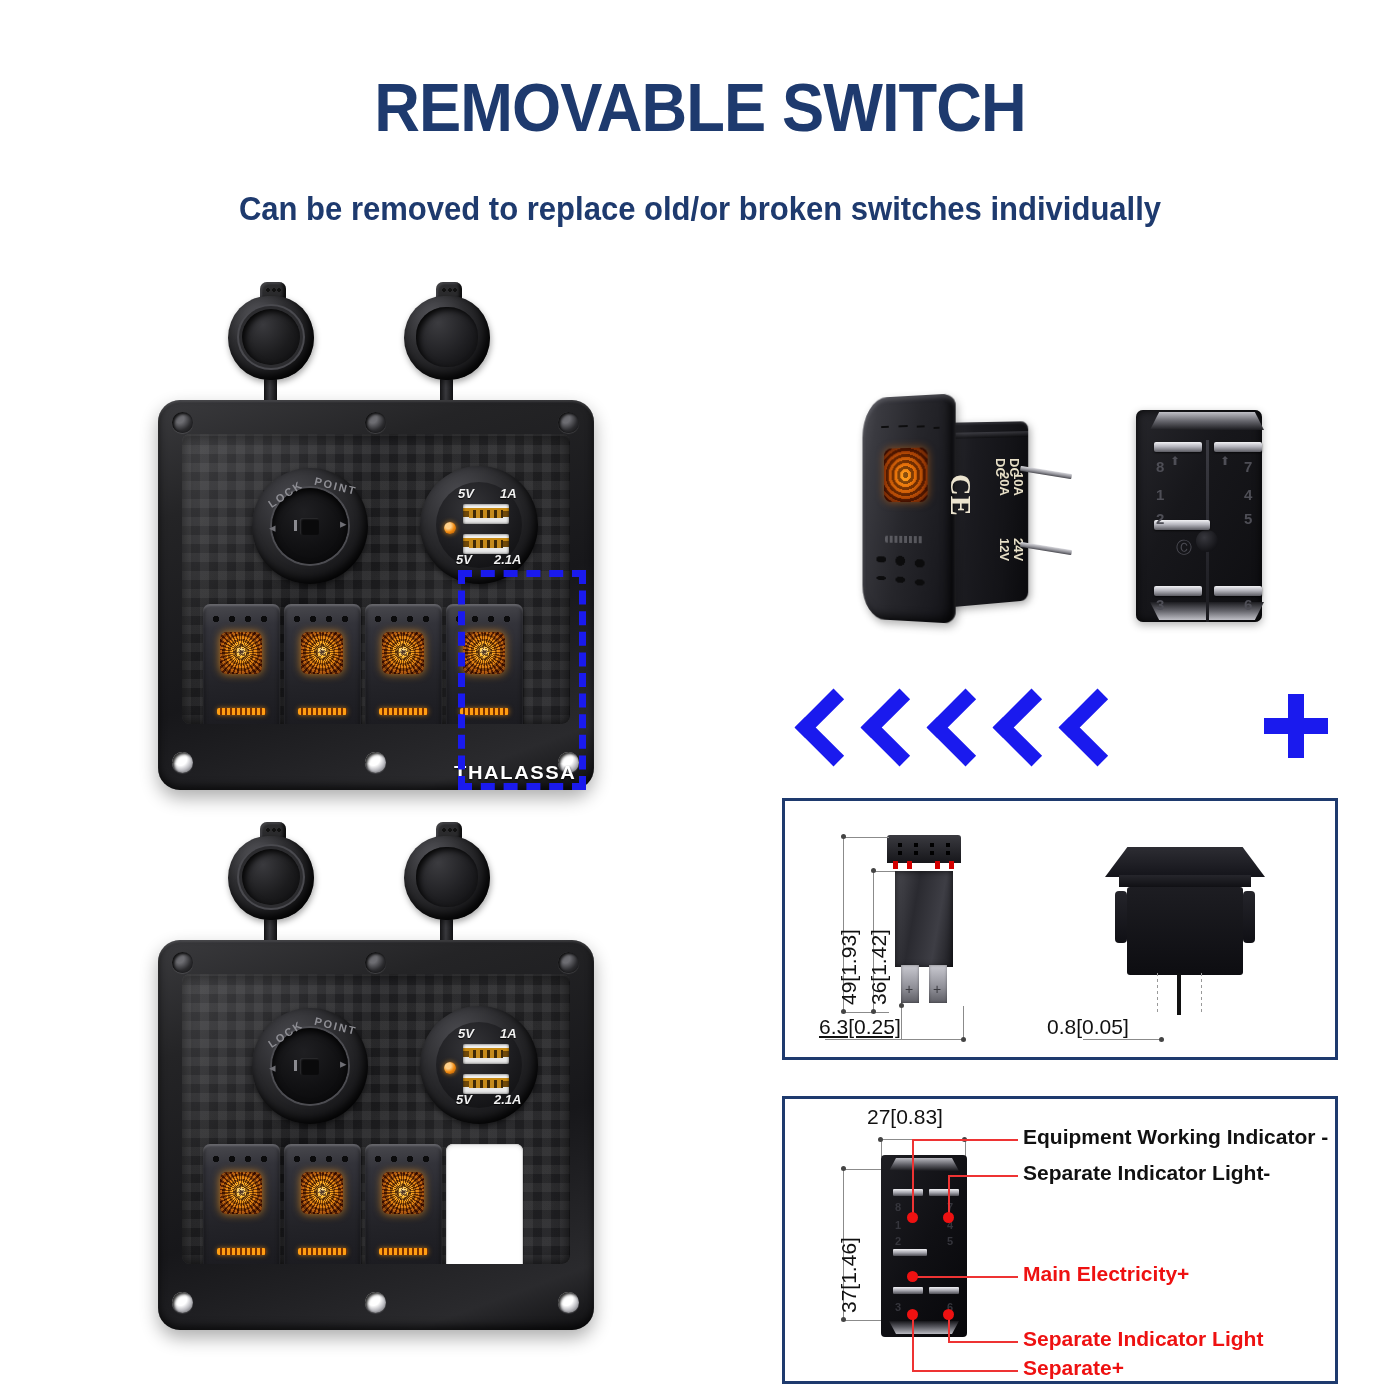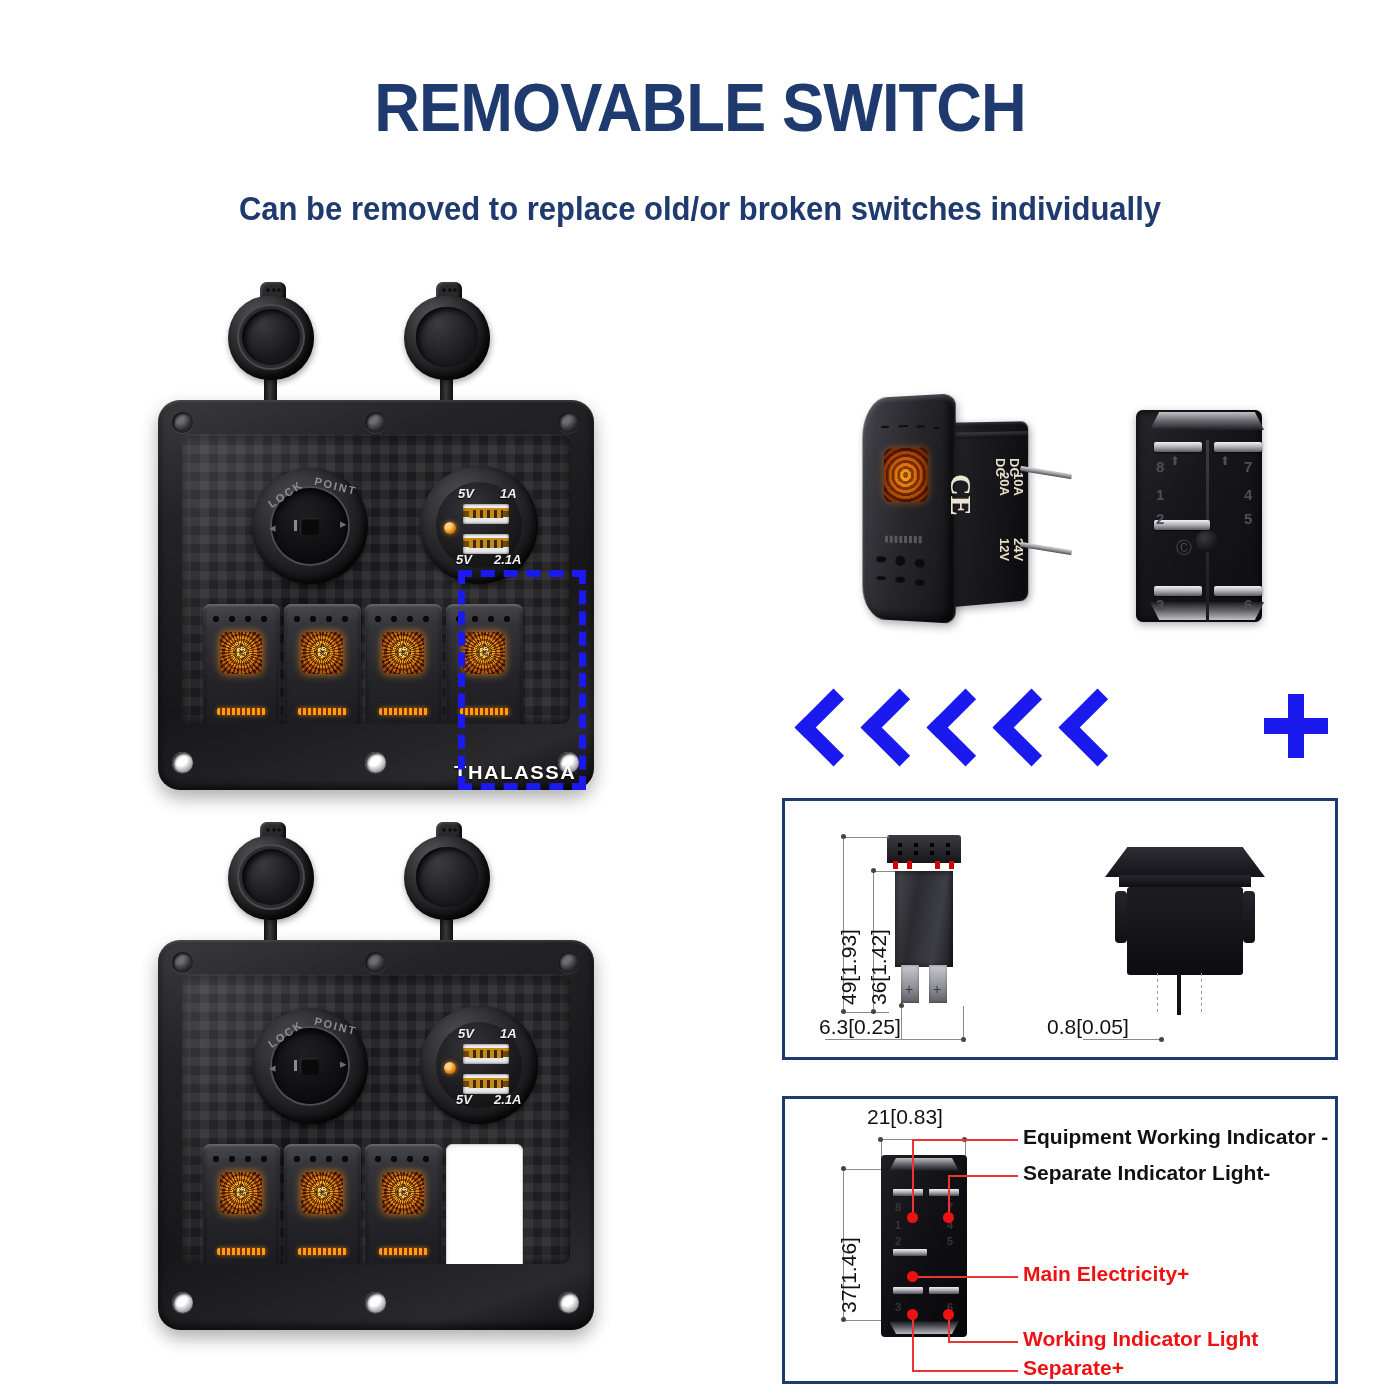--- a/index.html
+++ b/index.html
@@ -747,41 +747,41 @@
   <div class="dline h" style="left:88px; top:70px; width:22px;"></div>
   <div class="dtick" style="left:86px; top:67px;"></div>
   <div class="dtick" style="left:86px; top:208px;"></div>
   <div class="dim-text vert" style="left:82px; top:204px;">36[1.42]</div>
 
   <div class="dline v" style="left:116px; top:205px; height:34px;"></div>
   <div class="dline v" style="left:178px; top:205px; height:34px;"></div>
   <div class="dline h" style="left:40px; top:238px; width:140px;"></div>
   <div class="dtick" style="left:114px; top:202px;"></div>
   <div class="dtick" style="left:176px; top:236px;"></div>
-  <div class="dim-text" style="left:34px; top:214px;">6.3[0.25]</div>
+  <div class="dim-text" style="left:34px; top:214px;text-decoration:underline;">6.3[0.25]</div>
 
   <div class="dim-sw2">
     <div class="plate"></div>
     <div class="neck"></div>
     <div class="wing" style="left:10px;"></div>
     <div class="wing" style="left:138px;"></div>
     <div class="blk"></div>
     <div class="leadg" style="left:52px;"></div>
     <div class="lead" style="left:72px;"></div>
     <div class="leadg" style="left:96px;"></div>
   </div>
 
   <div class="dline h" style="left:298px; top:238px; width:80px;"></div>
   <div class="dtick" style="left:374px; top:236px;"></div>
   <div class="dim-text" style="left:262px; top:214px;">0.8[0.05]</div>
 </div>
 
 <div class="dbox wire">
 
-  <div class="dim-text" style="left:82px; top:6px;">21[0.83]</div>
+  <div class="dim-text" style="left:82px; top:6px;">27[0.83]</div>
   <div class="dline h" style="left:96px; top:40px; width:84px;"></div>
   <div class="dline v" style="left:96px; top:40px; height:18px;"></div>
   <div class="dline v" style="left:180px; top:40px; height:18px;"></div>
   <div class="dtick" style="left:93px; top:38px;"></div>
   <div class="dtick" style="left:177px; top:38px;"></div>
 
   <div class="dline v" style="left:58px; top:70px; height:152px;"></div>
   <div class="dline h" style="left:58px; top:70px; width:42px;"></div>
   <div class="dline h" style="left:58px; top:221px; width:42px;"></div>
   <div class="dtick" style="left:56px; top:67px;"></div>
@@ -824,15 +824,15 @@
   <div class="redline v" style="left:163px; top:215px; height:27px;"></div>
   <div class="redline h" style="left:163px; top:242px; width:70px;"></div>
 
   <div class="reddot" style="left:122px; top:210px;"></div>
   <div class="redline v" style="left:127px; top:215px; height:56px;"></div>
   <div class="redline h" style="left:127px; top:271px; width:106px;"></div>
 
   <div class="wlabel black" style="left:238px; top:26px;">Equipment Working Indicator -</div>
   <div class="wlabel black" style="left:238px; top:62px;">Separate Indicator Light-</div>
   <div class="wlabel red" style="left:238px; top:163px;">Main Electricity+</div>
-  <div class="wlabel red" style="left:238px; top:228px;">Working Indicator Light</div>
+  <div class="wlabel red" style="left:238px; top:228px;">Separate Indicator Light</div>
   <div class="wlabel red" style="left:238px; top:257px;">Separate+</div>
 </div>
 
 </body></html>

